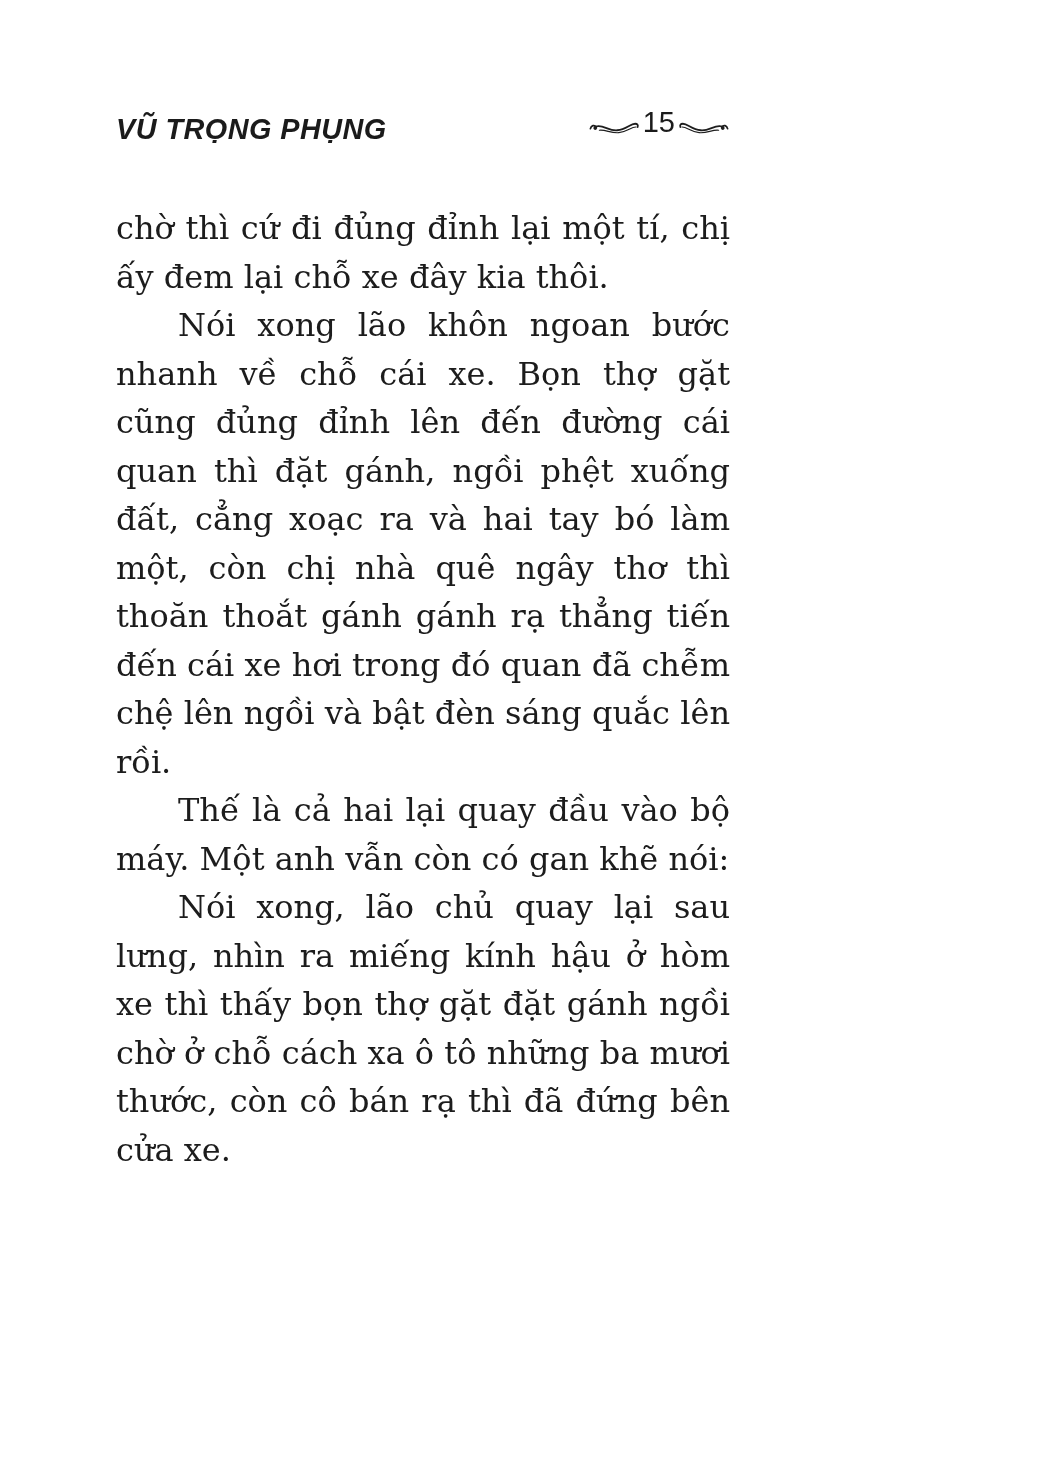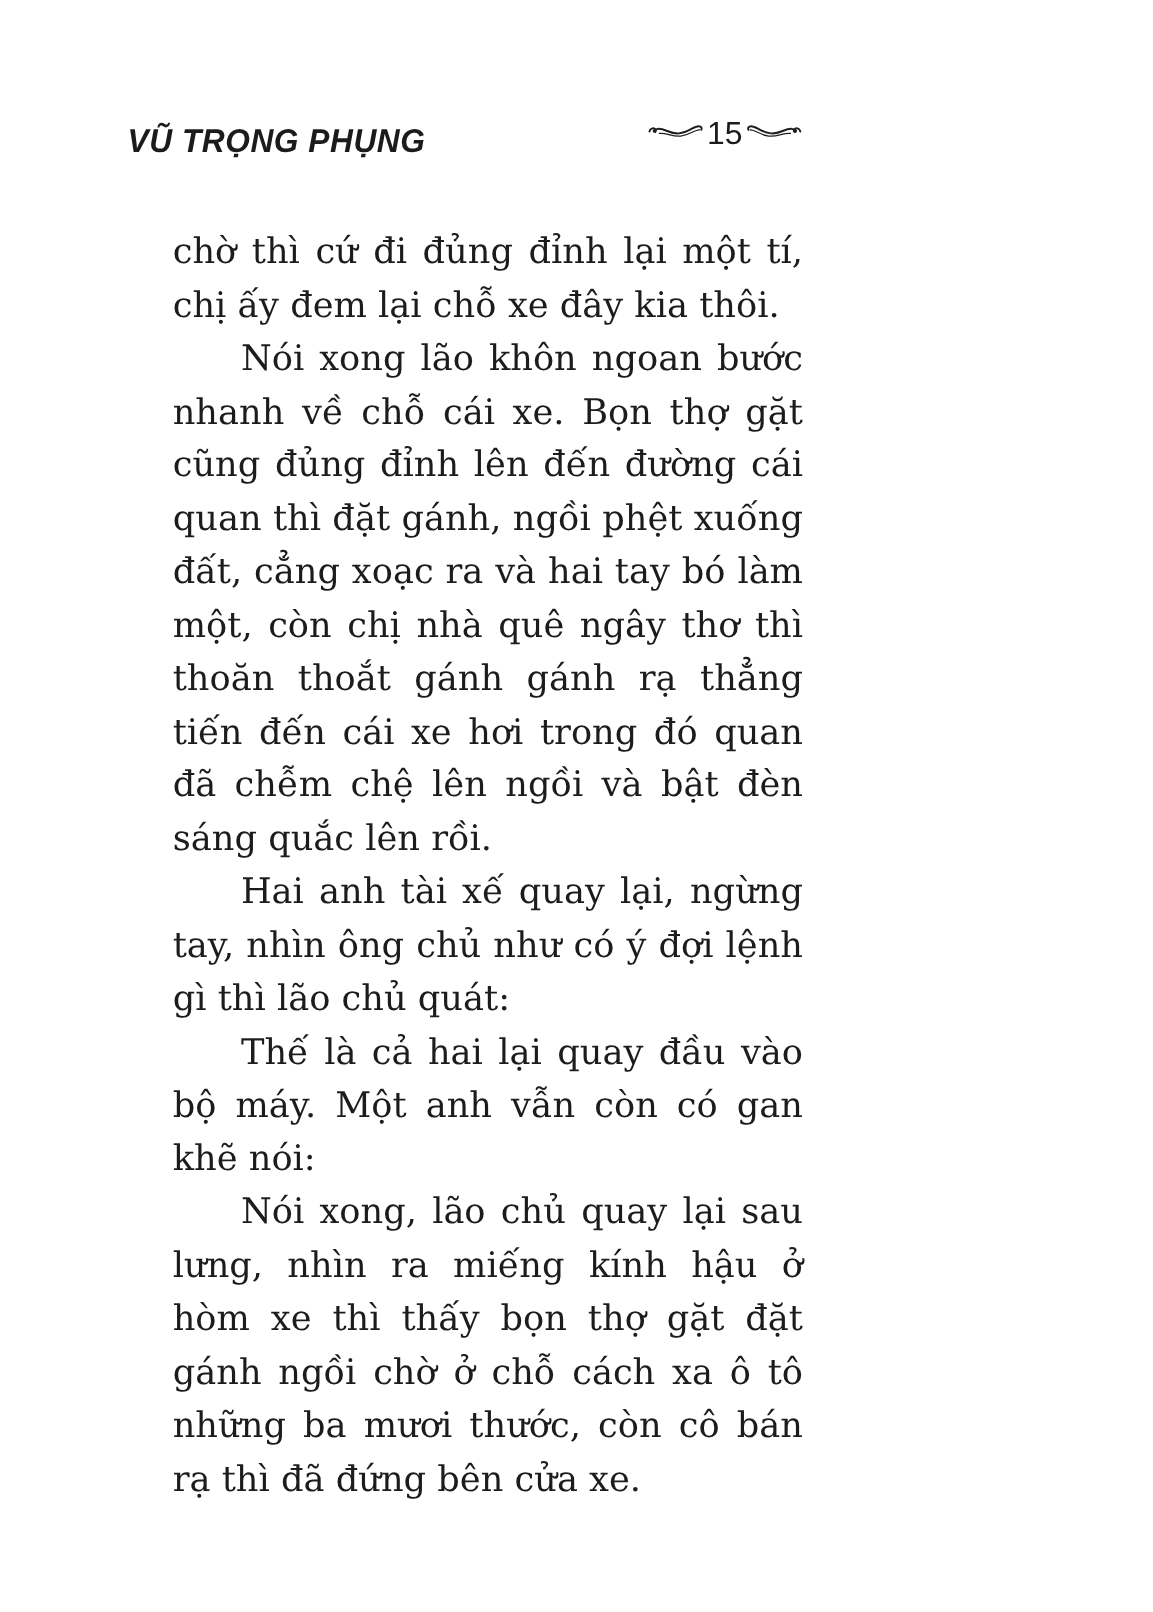--- a/index.html
+++ b/index.html
@@ -31,21 +31,21 @@
     font-style: italic;
     font-size: 30px;
     letter-spacing: 0.5px;
     color: #1b1b1b;
     transform: scaleX(0.96);
     transform-origin: left center;
     white-space: nowrap;
   }
   .page-number-group {
     display: flex;
-    align-items: flex-start;
+    align-items: flex-end;
     gap: 2px;
     margin-top: -4px;
   }
   .page-number {
     font-family: "Liberation Sans", sans-serif;
     font-size: 29px;
     color: #1b1b1b;
     line-height: 1;
     padding: 0 1px;
   }
@@ -54,21 +54,20 @@
     width: 52px;
     height: 20px;
   }
   .swash svg { display: block; width: 100%; height: 100%; }
   .swash.right { transform: scaleX(-1); }
   .page-body {
     margin-top: 58px;
     font-size: 32px;
     line-height: 48.5px;
     text-align: justify;
-    margin-left: 41px;
   }
   .page-body p {
     margin: 0;
     text-indent: 62px;
   }
   .page-body p.no-indent {
     text-indent: 0;
   }
 </style>
 </head>
@@ -94,18 +93,17 @@
           <path d="M3 14 C4 10, 8 9, 10 12 C11 14, 9 15, 8 14 C7 13, 9 11, 12 11 C20 10, 26 17, 36 16 C47 15, 52 8, 58 8 C61 8, 62 10, 61 12" fill="none" stroke="#1e1e1e" stroke-width="2.2" stroke-linecap="round"></path>
           <path d="M14 16 C22 15, 28 20, 38 19 C48 18, 53 12, 59 12" fill="none" stroke="#1e1e1e" stroke-width="1.4" stroke-linecap="round"></path>
         </svg>
       </span>
     </div>
   </div>
 
   <div class="page-body">
     <p class="no-indent">chờ thì cứ đi đủng đỉnh lại một tí, chị ấy đem lại chỗ xe đây kia thôi.</p>
     <p>Nói xong lão khôn ngoan bước nhanh về chỗ cái xe. Bọn thợ gặt cũng đủng đỉnh lên đến đường cái quan thì đặt gánh, ngồi phệt xuống đất, cẳng xoạc ra và hai tay bó làm một, còn chị nhà quê ngây thơ thì thoăn thoắt gánh gánh rạ thẳng tiến đến cái xe hơi trong đó quan đã chễm chệ lên ngồi và bật đèn sáng quắc lên rồi.</p>
-    <p>Hai anh tài xế quay lại, ngừng tay, nhìn ông chủ như có ý đợi lệnh gì thì lão chủ quát:</p>
     <p>Thế là cả hai lại quay đầu vào bộ máy. Một anh vẫn còn có gan khẽ nói:</p>
     <p>Nói xong, lão chủ quay lại sau lưng, nhìn ra miếng kính hậu ở hòm xe thì thấy bọn thợ gặt đặt gánh ngồi chờ ở chỗ cách xa ô tô những ba mươi thước, còn cô bán rạ thì đã đứng bên cửa xe.</p>
   </div>
 
 </div>
 
 </body></html>

